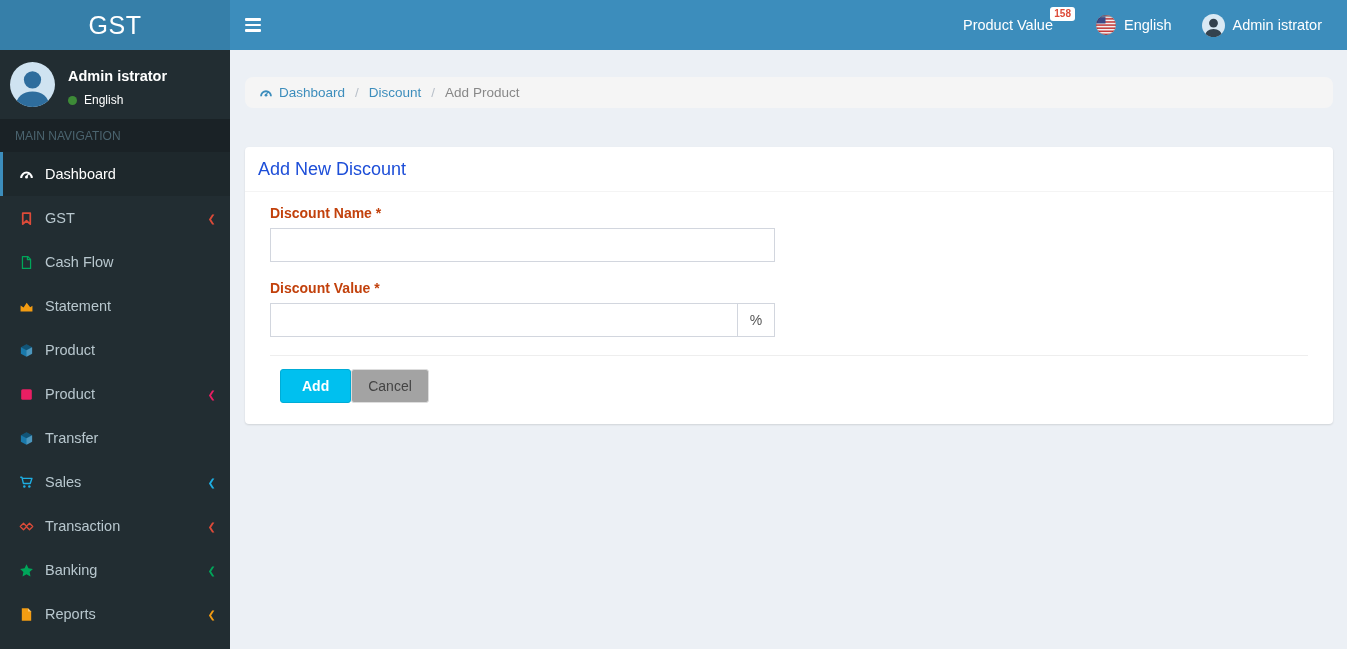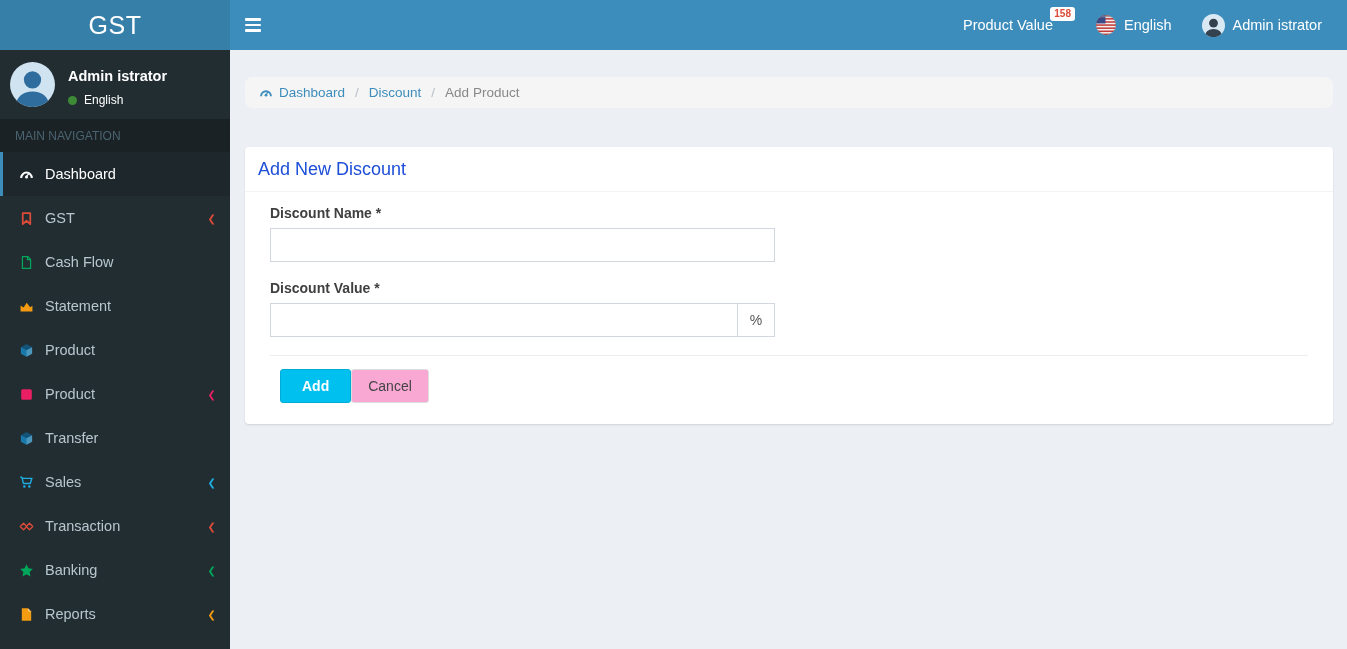--- a/index.html
+++ b/index.html
@@ -46,33 +46,33 @@
   .bc-link { color:#3c8dbc; display:flex; align-items:center; gap:6px; cursor:pointer; text-decoration:none; }
   .bc-link svg { width:14px; height:14px; display:block; }
   .bc-sep { color:#b9c0ca; }
   .bc-current { color:#888; }
 
   .card { margin:39px 14px 0 15px; background:#fff; border-radius:4px;
     box-shadow:0 1px 2px rgba(0,0,0,.12); }
   .card-header { padding:12px 13px 11px; border-bottom:1px solid #f4f4f4; }
   .card-title { font-size:18px; color:#1d4ed8; margin:0; font-weight:normal; }
   .card-body { padding:13px 25px 21px; }
-  .fg-label { display:block; font-weight:bold; font-size:14px; color:#404040; margin:0 0 7px; }
+  .fg-label { display:block; font-weight:bold; font-size:14px; color:#c2410c; margin:0 0 7px; }
   .fg { margin-bottom:18px; }
   .fc { width:505px; height:34px; border:1px solid #d2d6de; border-radius:0; padding:0 12px;
     font-size:14px; color:#555; font-family:inherit; outline:none; background:#fff; }
   .input-group { display:flex; width:505px; }
   .input-group .fc { flex:1; width:auto; }
   .addon { width:38px; border:1px solid #d2d6de; margin-left:-1px; background:#fff; color:#555;
     font-size:14px; display:flex; align-items:center; justify-content:center; }
   .rule { border:none; border-top:1px solid #eee; margin:14px 0 13px; }
   .btn-row { display:flex; padding-left:10px; }
   .btn { height:34px; border-radius:3px; font-size:14px; cursor:pointer; font-family:inherit; }
   .btn-add { background:#00c0ef; border:1px solid #00acd6; color:#fff; padding:0 21px; font-weight:bold; }
-  .btn-cancel { background:#f9a8d4; border:1px solid #ddd; color:#444; padding:0 16px; }
+  .btn-cancel { background:#a3a3a3; border:1px solid #ddd; color:#444; padding:0 16px; }
 </style>
 </head>
 <body>
 
 <header class="topbar">
   <div class="logo">
     <span>GST</span>
   </div>
   <div class="navbar">
     <div class="hamburger">

